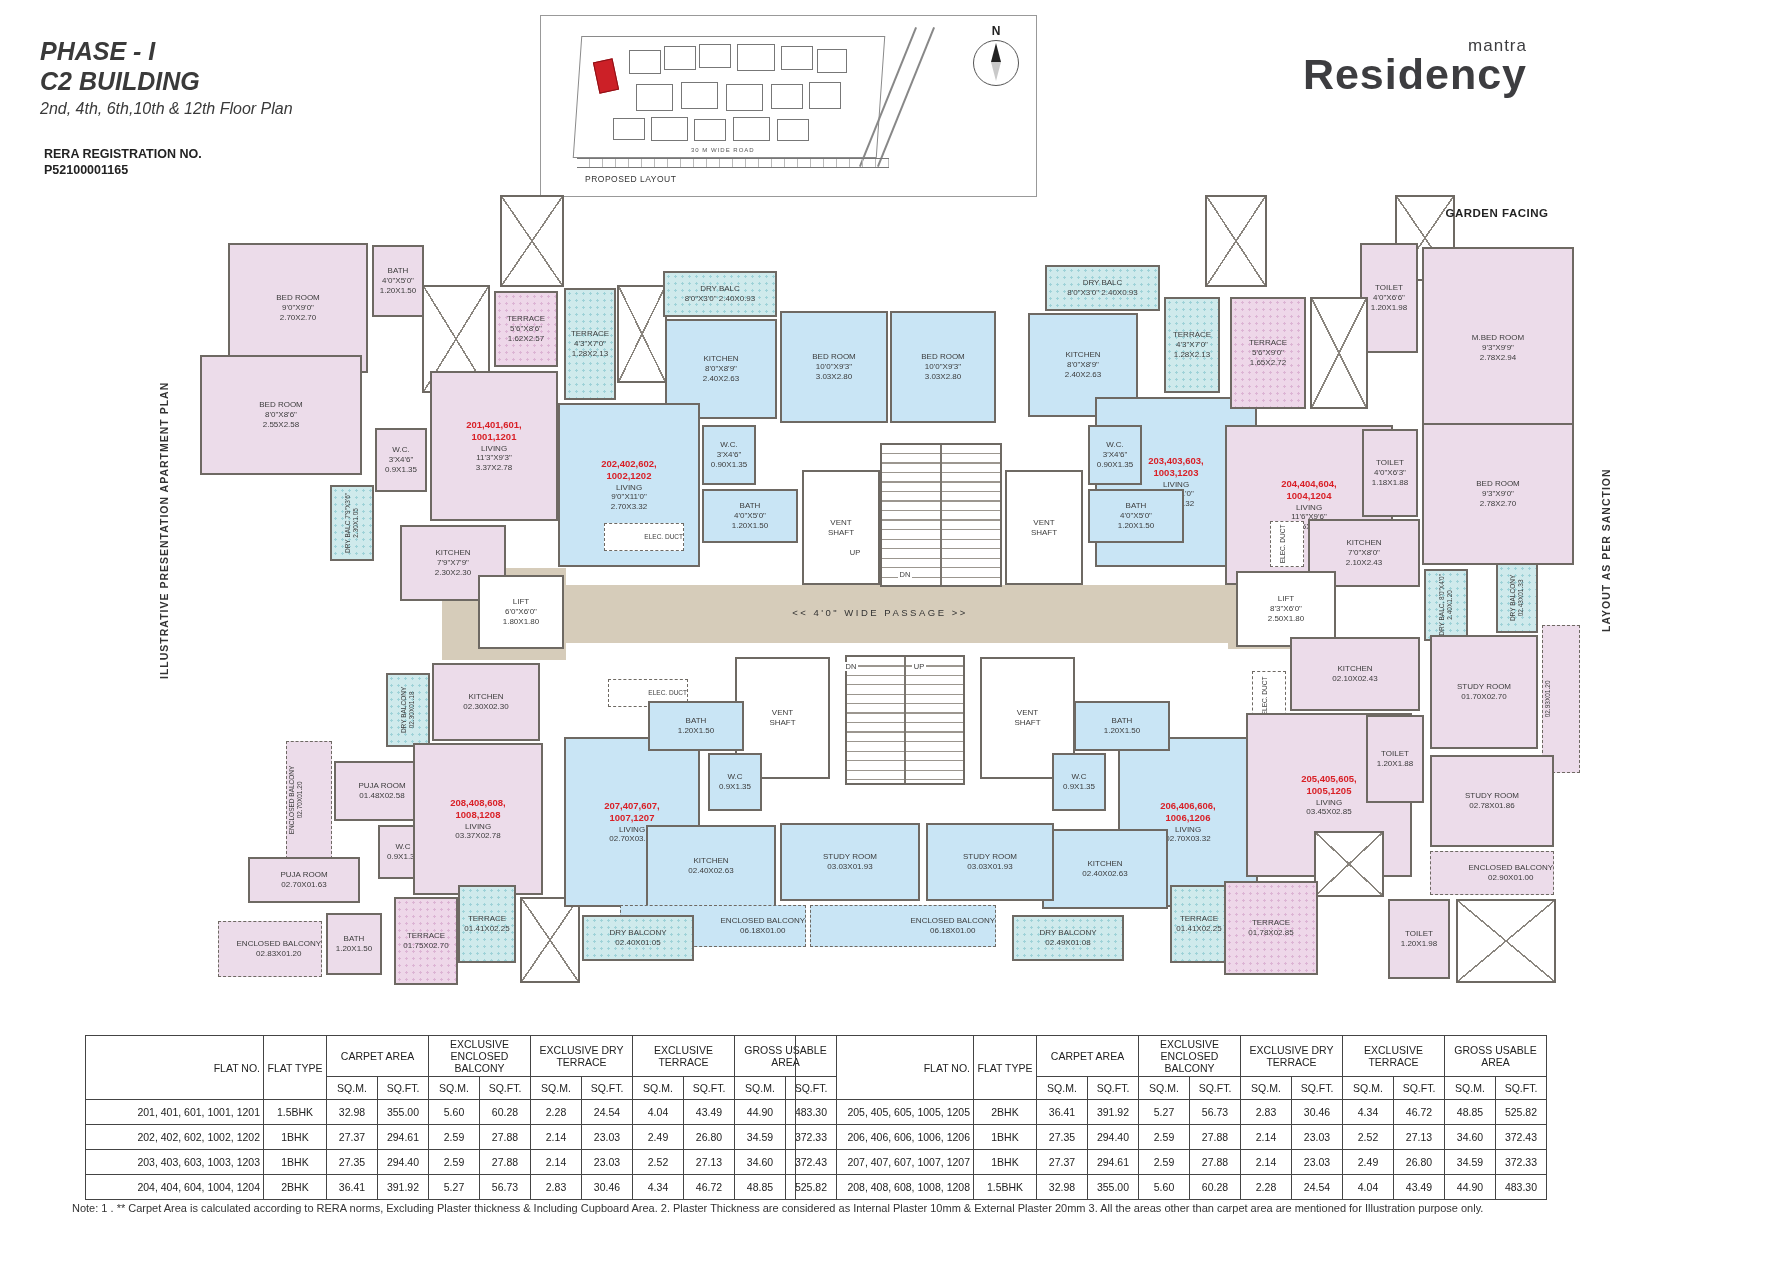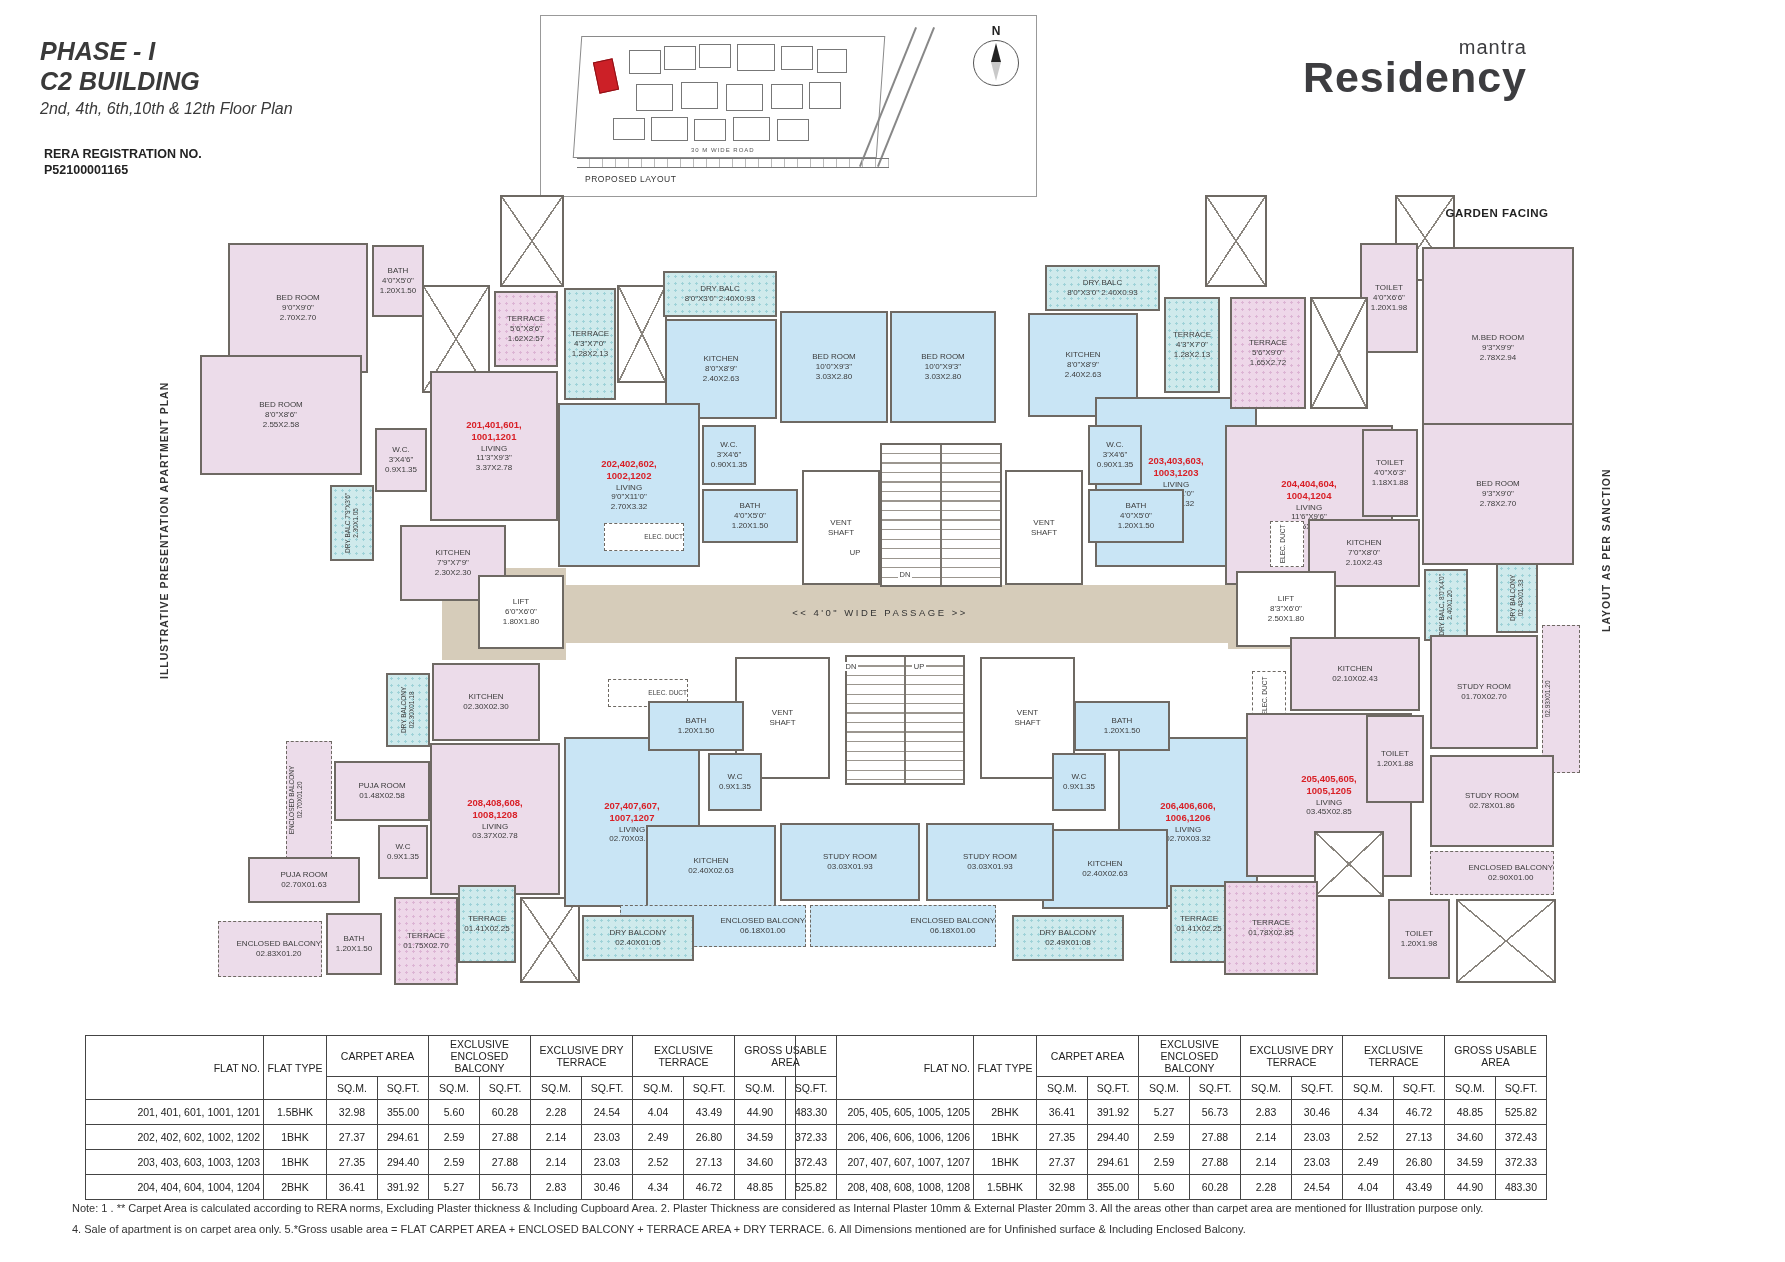--- a/index.html
+++ b/index.html
@@ -7,21 +7,21 @@
        font-family:"Liberation Sans", sans-serif;color:#2f2f2f;overflow:hidden;}
 
   
   .hdr{position:absolute;left:40px;top:36px;font-style:italic;}
   .hdr .l1,.hdr .l2{font-size:25px;font-weight:bold;color:#3a3a3a;line-height:1.2;}
   .hdr .l3{font-size:16px;color:#3a3a3a;margin-top:4px;}
   .rera{position:absolute;left:44px;top:146px;font-size:12.5px;font-weight:bold;color:#222;line-height:1.3;}
 
   
   .brand{position:absolute;right:258px;top:36px;text-align:right;color:#3d3d40;}
-  .brand .top{font-size:20px;letter-spacing:1px;}
+  .brand .top{font-size:17px;letter-spacing:1px;}
   .brand .name{font-size:43px;font-weight:bold;letter-spacing:1px;margin-top:-6px;}
 
   
   .vlabel{position:absolute;writing-mode:vertical-rl;transform:rotate(180deg);
           font-size:10.5px;font-weight:bold;letter-spacing:1px;color:#333;}
   .vleft{left:158px;top:300px;height:460px;text-align:center;}
   .vright{left:1600px;top:380px;height:340px;text-align:center;}
 
   
   .site{position:absolute;left:540px;top:15px;width:495px;height:180px;border:1px solid #999;background:#fff;}
@@ -465,21 +465,21 @@
         <div class="lbl">PUJA ROOM</div>
         <div class="lbl">01.48X02.58</div>
       </div>
     </div>
     <div class="room f-p" style="left: 188px; top: 640px; width: 50px; height: 54px;">
       <div class="lblwrap">
         <div class="lbl">W.C</div>
         <div class="lbl">0.9X1.35</div>
       </div>
     </div>
-    <div class="room f-p" style="left: 240px; top: 558px; width: 130px; height: 152px;">
+    <div class="room f-p" style="left: 223px; top: 558px; width: 130px; height: 152px;">
       <div class="lblwrap">
         <div class="redlbl">208,408,608,</div>
         <div class="redlbl">1008,1208</div>
         <div class="lbl">LIVING</div>
         <div class="lbl">03.37X02.78</div>
       </div>
     </div>
     <div class="room f-p" style="left: 58px; top: 672px; width: 112px; height: 46px;">
       <div class="lblwrap">
         <div class="lbl">PUJA ROOM</div>
@@ -873,14 +873,13 @@
           <td>43.49</td>
           <td>44.90</td>
           <td>483.30</td>
         </tr>
       </tbody>
     </table>
   </div>
 
 <div class="notes">
   <div>Note:  1 . ** Carpet Area is calculated according to RERA norms, Excluding Plaster thickness &amp;  Including Cupboard Area.    2. Plaster Thickness are considered as Internal Plaster 10mm &amp; External Plaster 20mm    3. All the areas other than carpet area are mentioned for Illustration purpose only.</div>
-  <div>4. Sale of apartment is on carpet area only.    5.*Gross usable area = FLAT CARPET AREA + ENCLOSED BALCONY + TERRACE  AREA +  DRY TERRACE.    6. All Dimensions mentioned are for Unfinished surface &amp; Including Enclosed Balcony.</div>
 </div>
 
 </body></html>

